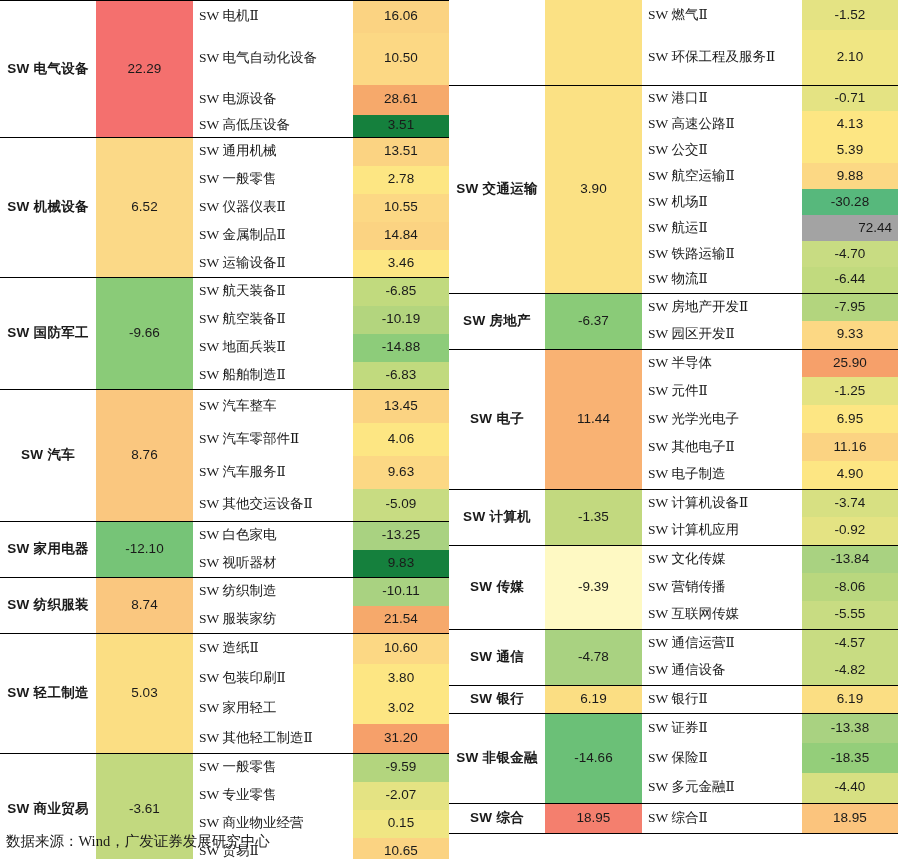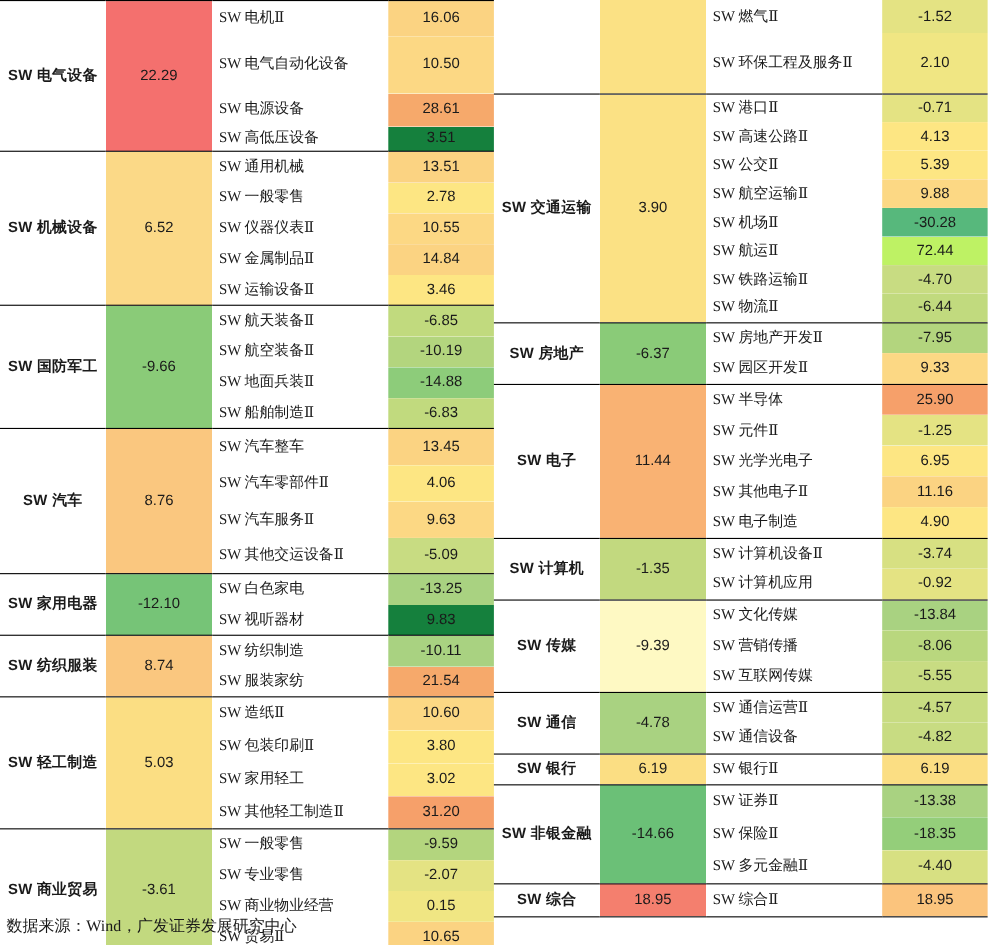--- a/index.html
+++ b/index.html
@@ -261,21 +261,21 @@
         <tr style="height: 26px;">
           <td class="sub">SW 航空运输Ⅱ</td>
           <td class="subval" style="background: rgb(252, 216, 132);">9.88</td>
         </tr>
         <tr style="height: 26px;">
           <td class="sub">SW 机场Ⅱ</td>
           <td class="subval" style="background: rgb(87, 184, 124);">-30.28</td>
         </tr>
         <tr style="height: 26px;">
           <td class="sub">SW 航运Ⅱ</td>
-          <td class="subval" style="background: #bef264;">72.44</td>
+          <td class="subval" style="background: #a3a3a3; text-align: right;">72.44</td>
         </tr>
         <tr style="height: 26px;">
           <td class="sub">SW 铁路运输Ⅱ</td>
           <td class="subval" style="background: rgb(200, 220, 130);">-4.70</td>
         </tr>
         <tr style="height: 26px;">
           <td class="sub">SW 物流Ⅱ</td>
           <td class="subval" style="background: rgb(193, 218, 126);">-6.44</td>
         </tr>
         <tr class="grp-start" style="height: 28px;">

